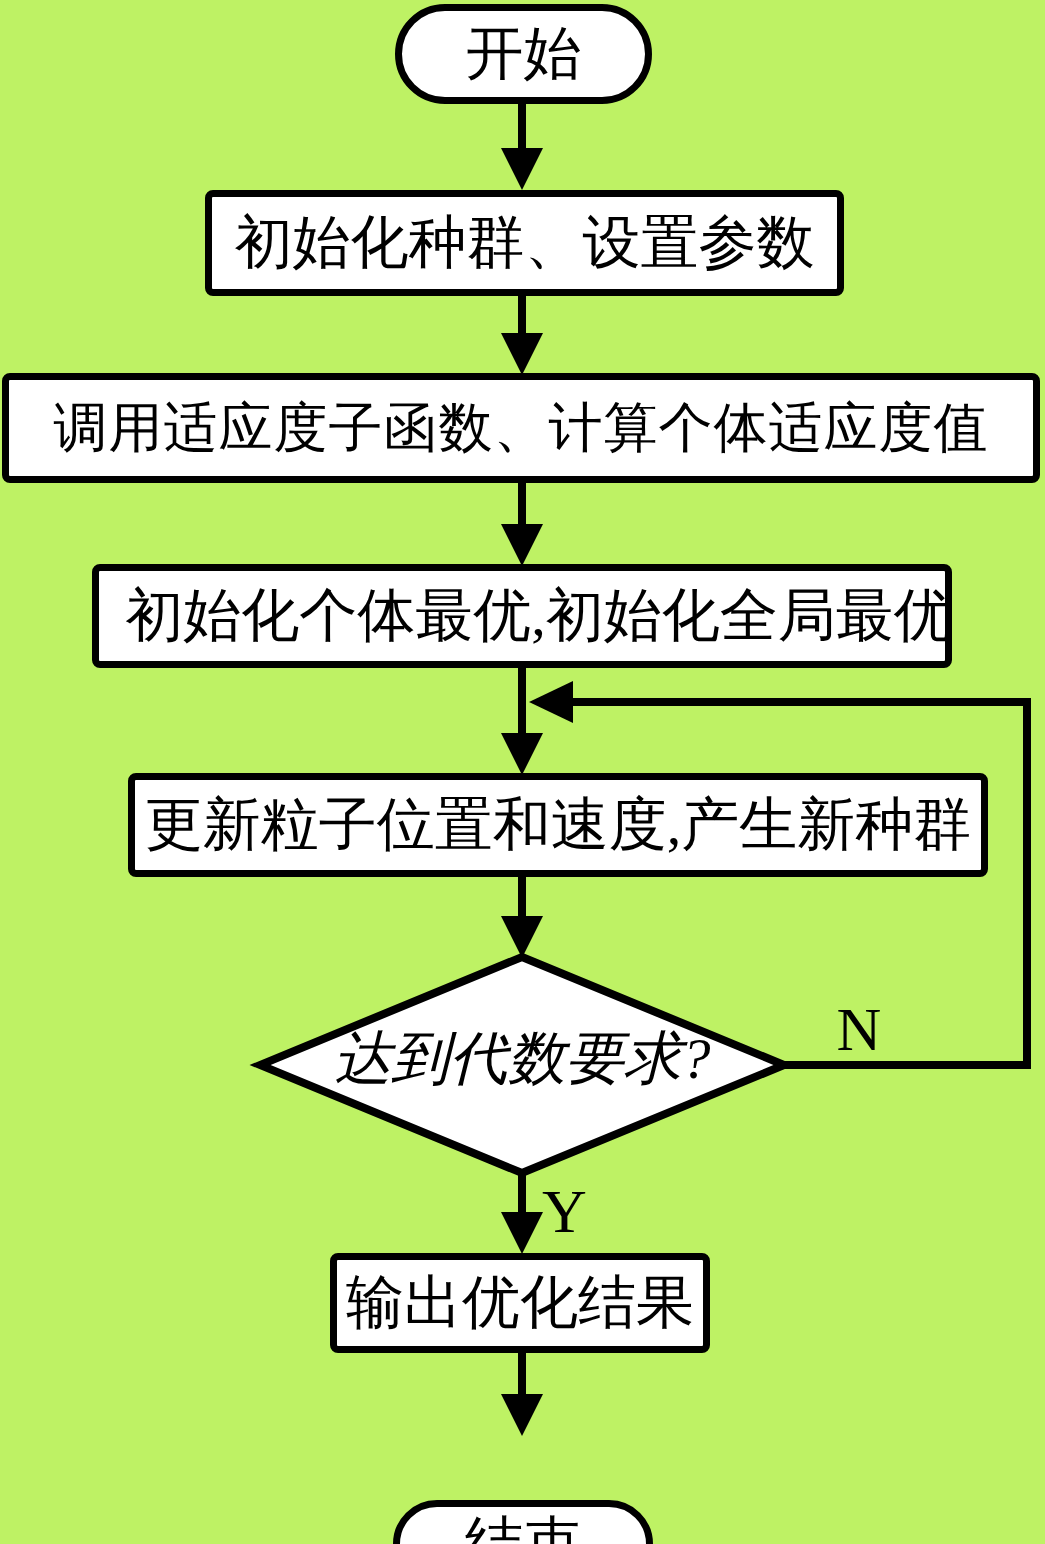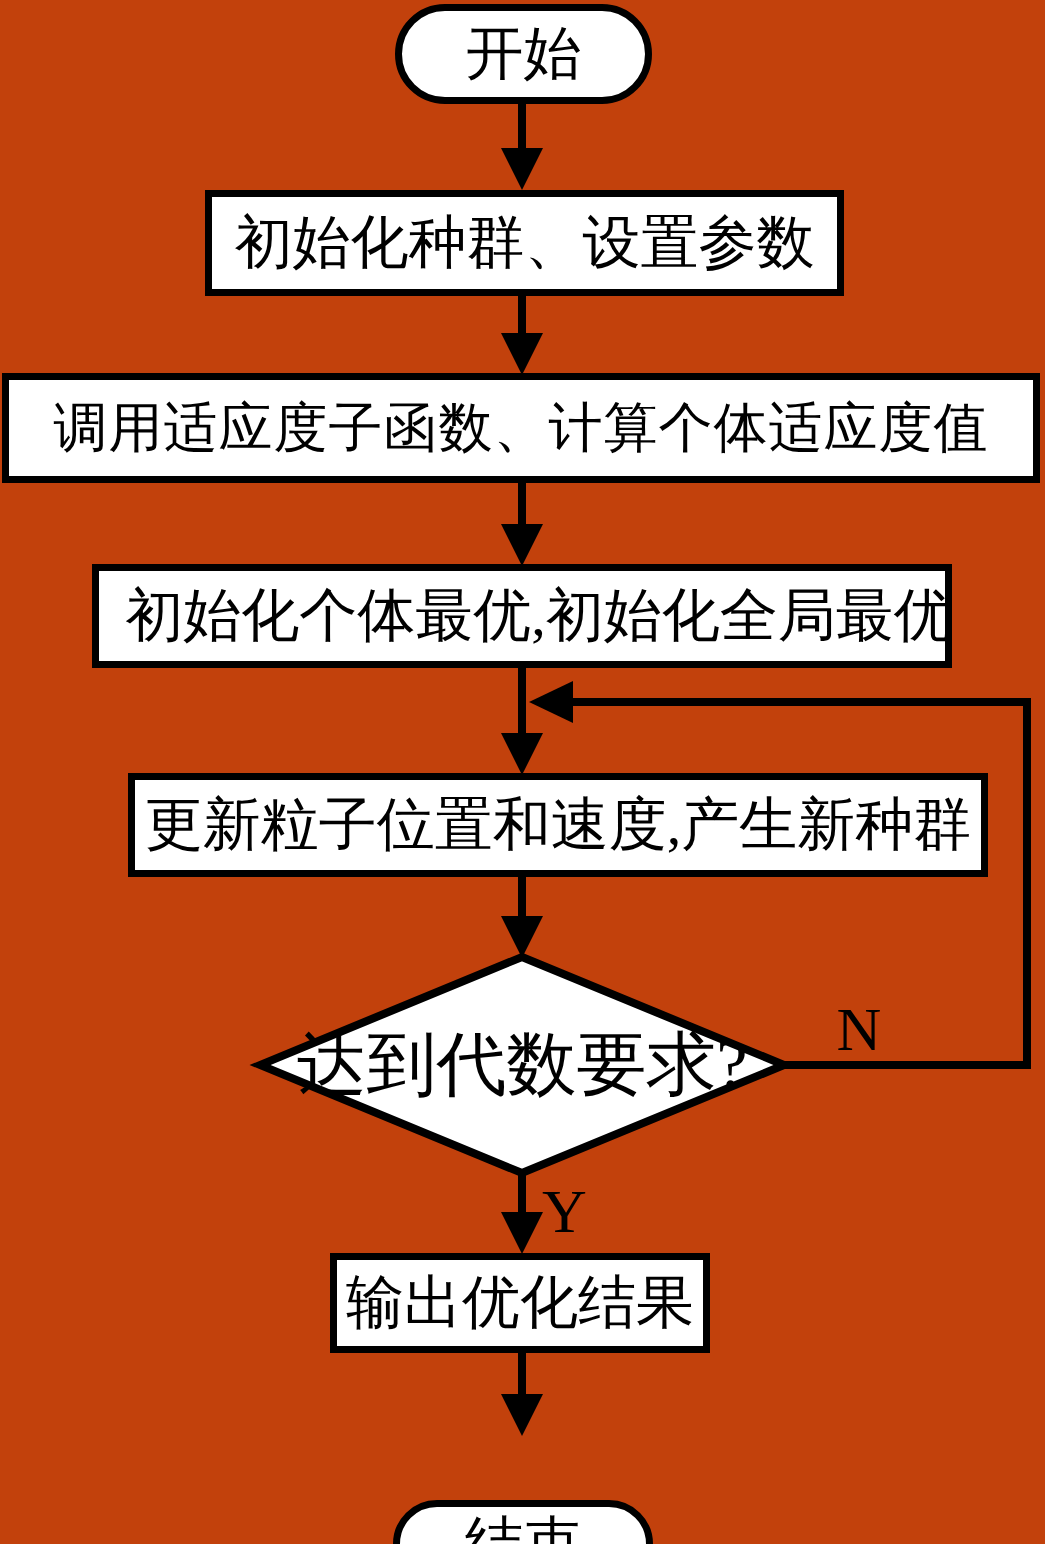--- a/index.html
+++ b/index.html
@@ -4,21 +4,21 @@
 <style>
   html, body {
     margin: 0;
     padding: 0;
     background: #ffffff;
   }
   #canvas {
     position: relative;
     width: 1045px;
     height: 1544px;
-    background: #c2410c;
+    background: #bef264;
     font-family: "Liberation Serif", "DejaVu Serif", serif;
     color: #000000;
     overflow: hidden;
   }
   #connector-layer {
     position: absolute;
     left: 0;
     top: 0;
     width: 1045px;
     height: 1544px;
@@ -31,41 +31,42 @@
     display: flex;
     align-items: center;
     justify-content: center;
     white-space: nowrap;
     text-align: center;
   }
   .terminator {
     border-radius: 52px;
   }
   .process {
-    border-radius: 0;
+    border-radius: 8px;
   }
   .node-label {
     display: block;
     line-height: 1;
   }
   .fs58 { font-size: 58px; }
   .fs54 { font-size: 54px; letter-spacing: 1px; }
   .diamond-label {
     position: absolute;
     left: 280px;
     top: 1030px;
     width: 484px;
     height: 70px;
     display: flex;
     align-items: flex-start;
     justify-content: center;
-    font-size: 70px;
+    font-size: 58px;
     line-height: 1;
     white-space: nowrap;
     background: transparent;
+    font-style: italic;
   }
   .branch-label {
     position: absolute;
     font-size: 62px;
     line-height: 1;
     background: transparent;
   }
   #label-no  { left: 824px; top: 998px;  width: 70px; text-align: center; }
   #label-yes { left: 542px; top: 1180px; width: 70px; text-align: left; }
 </style>

